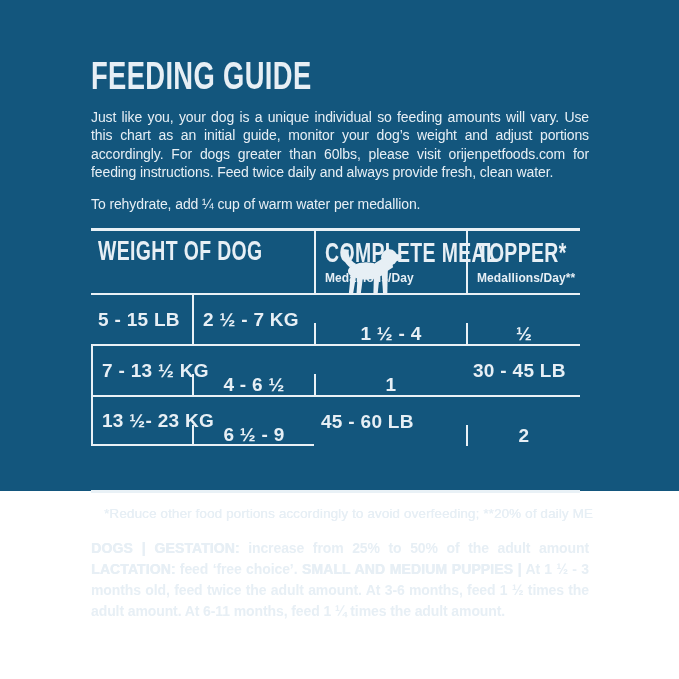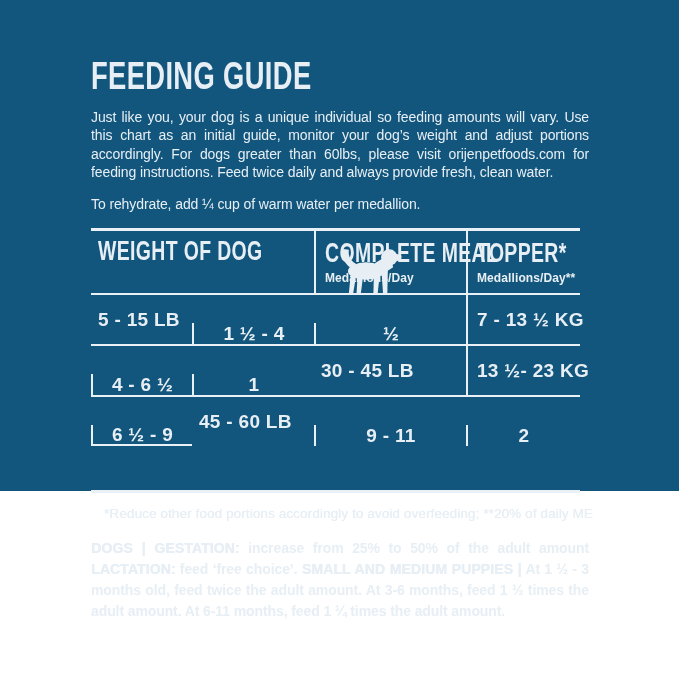--- a/index.html
+++ b/index.html
@@ -114,33 +114,33 @@
     <div class="hcell vline">
       <span class="hbig">COMPLETE MEAL</span>
       <span class="hsub">Medallions/Day</span>
     </div>
     <div class="hcell vline">
       <span class="hbig">TOPPER*</span>
       <span class="hsub">Medallions/Day**</span>
     </div>
 
     <div class="cell lb">5 - 15 LB</div>
+    <div class="cell kg vline">2 ½ - 7 KG</div>
     <div class="cell center vline">1 ½ - 4</div>
     <div class="cell center vline">½</div>
 
     <div class="cell kg vline">7 - 13 ½ KG</div>
     <div class="cell center vline">4 - 6 ½</div>
     <div class="cell center vline">1</div>
 
     <div class="cell lb">30 - 45 LB</div>
     <div class="cell kg vline">13 ½- 23 KG</div>
     <div class="cell center vline">6 ½ - 9</div>
 
     <div class="cell lb last">45 - 60 LB</div>
-    <div class="cell center vline last">9 - 11</div>
     <div class="cell center vline last">2</div>
   </div>
 
   <p class="footnote">*Reduce other food portions accordingly to avoid overfeeding; **20% of daily ME</p>
 
   <p class="notes"><span class="xb">DOGS | GESTATION:</span><span> increase from 25% to 50% of the adult amount </span><span class="xb">LACTATION:</span><span> feed ‘free choice’. </span><span class="xb">SMALL AND MEDIUM PUPPIES |</span><span> At 1 ½ - 3 months old, feed twice the adult amount. At 3-6 months, feed 1 ½ times the adult amount. At 6-11 months, feed 1 ¼ times the adult amount.</span></p>
 
 </div>
 
 </body></html>

